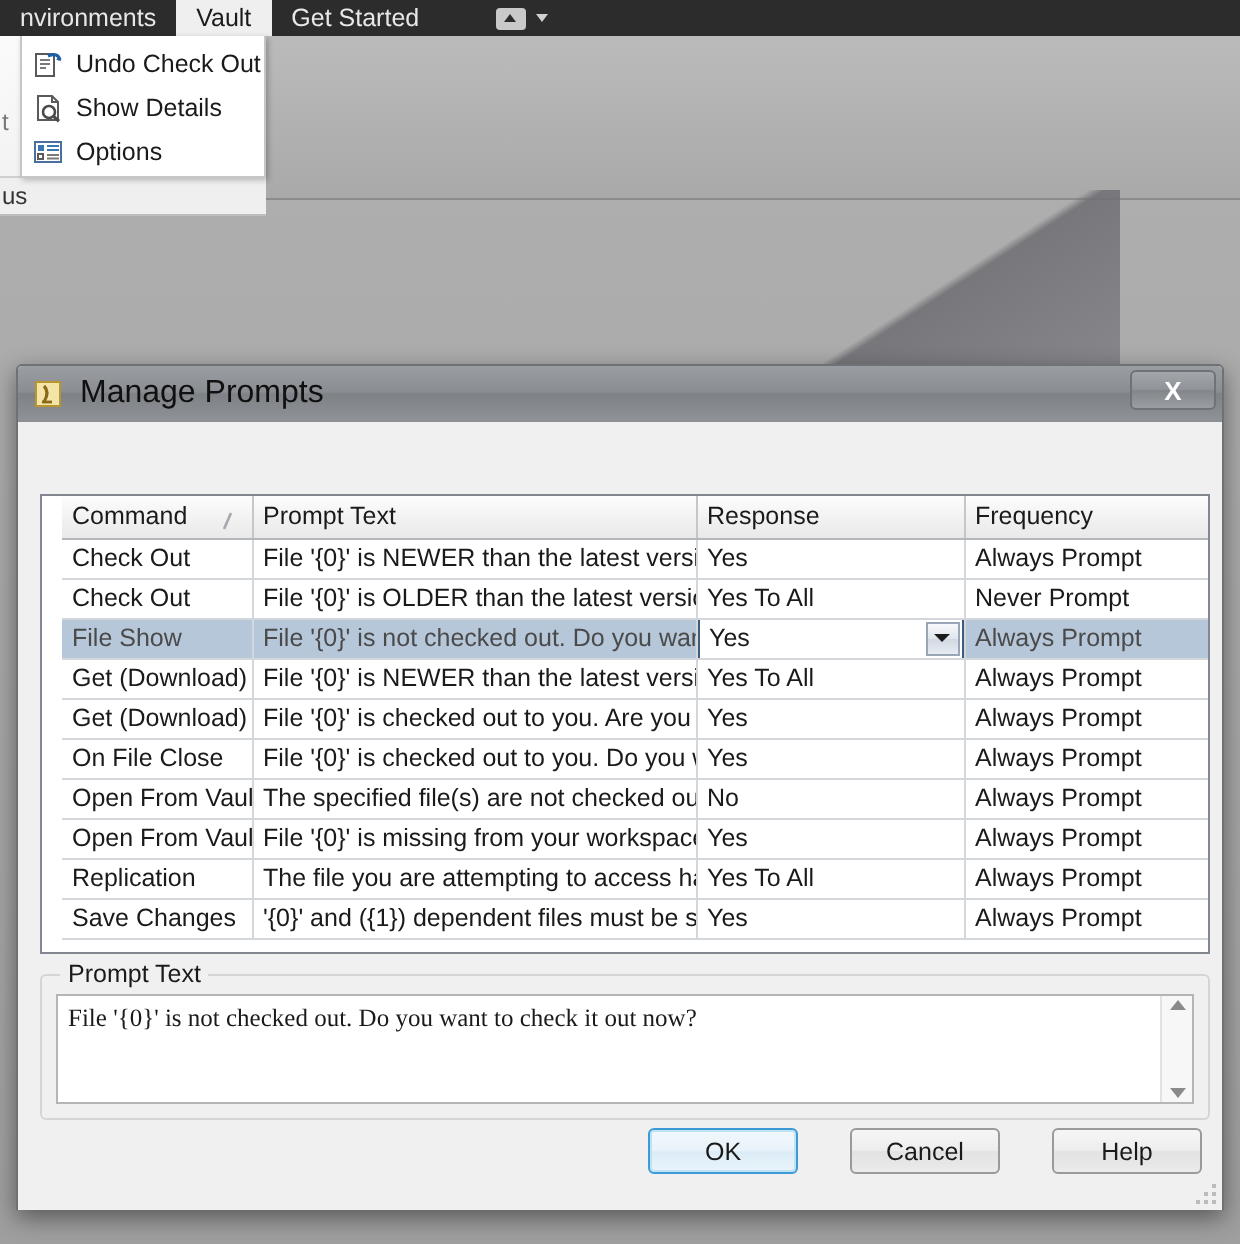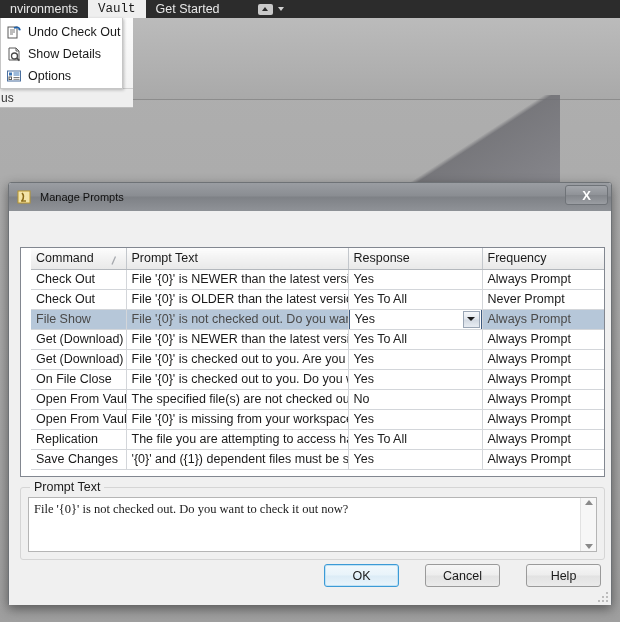--- a/index.html
+++ b/index.html
@@ -46,21 +46,20 @@
   .tab {
     padding: 0 10px;
     display: flex; align-items: center;
     color: #e8e8e8;
     font-size: 12.5px;
     white-space: nowrap;
   }
   .tab.selected {
     background: #efefef;
     color: #1b1b1b;
-    font-family: Liberation Mono, monospace;
   }
   .qat {
     display: flex; align-items: center;
     gap: 5px;
     margin-left: 28px;
     color: #d0d0d0;
   }
   .qat-badge {
     width: 15px; height: 11px;
     background: #c9c9c9;
@@ -113,21 +112,21 @@
   .partial-left-text {
     position: absolute;
     left: 1px; top: 54px;
     font-size: 12px;
     color: #777;
   }
 
   
   .menu-popup {
     position: absolute;
-    left: 0; top: 18px;
+    left: 10px; top: 18px;
     width: 123px; height: 71px;
     background: #ffffff;
     border: 1px solid #c6c6c6;
     border-top: none;
     box-shadow: 1px 1px 3px rgba(0,0,0,0.25);
     padding-top: 3px;
     text-align: right;
   }
   .menu-item {
     height: 22px;
@@ -165,21 +164,21 @@
     position: relative;
     padding-left: 8px;
   }
   .dlg-appicon {
     width: 16px; height: 16px;
     position: relative;
     flex: 0 0 16px;
   }
   .dlg-title {
     margin-left: 7px;
-    font-size: 11px;
+    font-size: 16px;
     color: #101010;
     white-space: nowrap;
   }
   .dlg-close {
     position: absolute;
     right: 3px; top: 2px;
     width: 43px; height: 20px;
     border: 1px solid #6f7378;
     border-radius: 3px;
     background: linear-gradient(to bottom, #a3a6ab 0%, #8f9297 50%, #83868b 51%, #9a9da2 100%);

